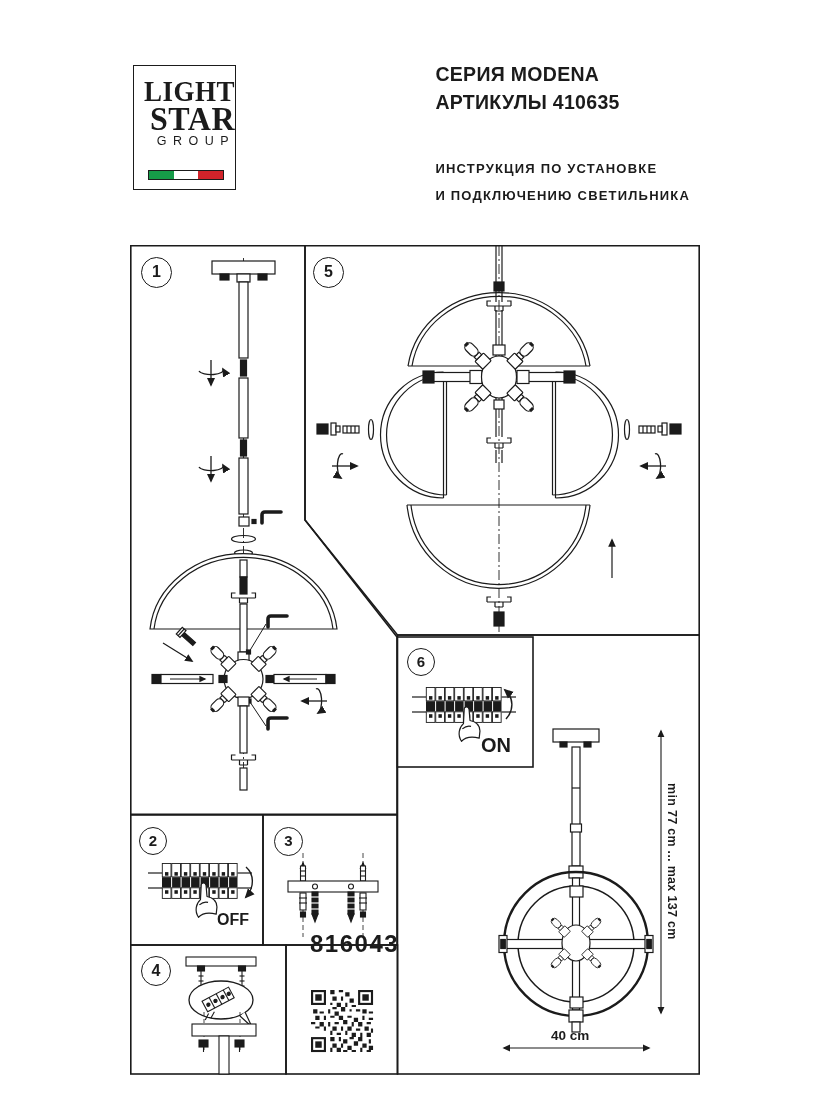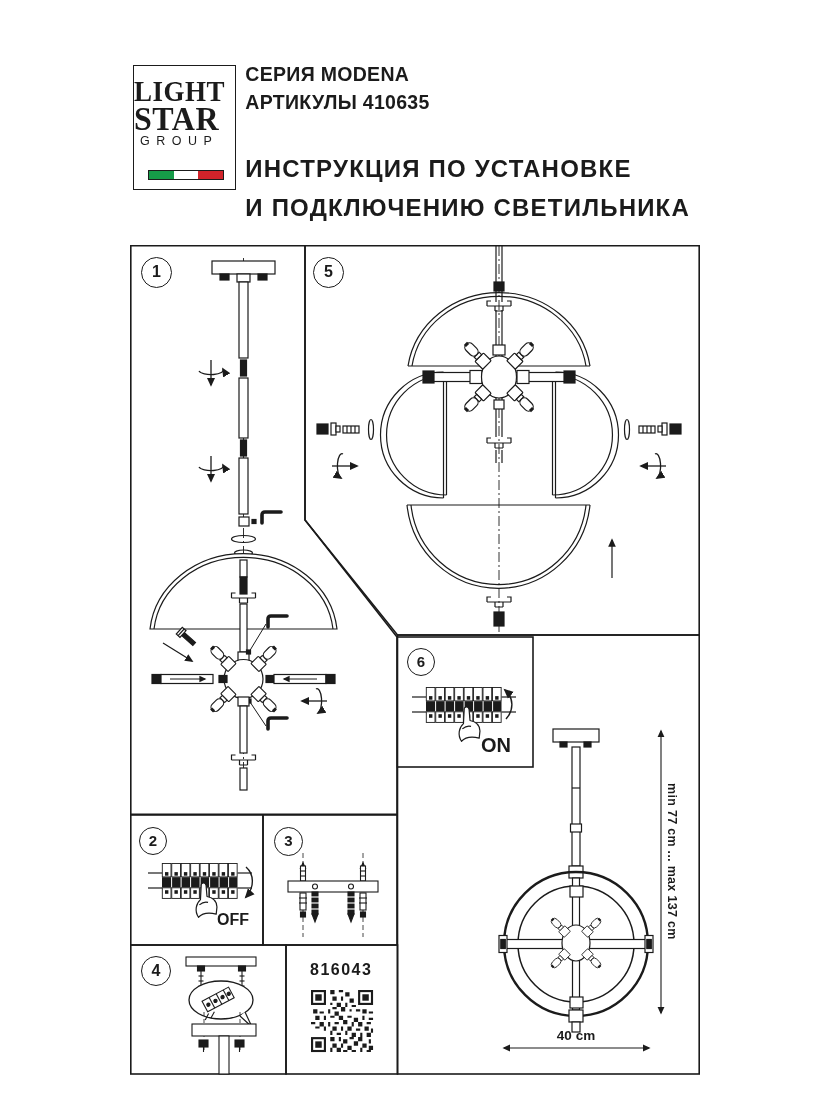--- a/index.html
+++ b/index.html
@@ -1,54 +1,54 @@
 <!DOCTYPE html>
 <html><head>
 <meta charset="utf-8">
 <style>
   html,body{margin:0;padding:0;background:#fff;}
   body{width:826px;height:1117px;position:relative;font-family:"Liberation Sans","DejaVu Sans",sans-serif;color:#1b1b1b;overflow:hidden;}
   .abs{position:absolute;}
   
-  .logo-box{left:133px;top:65px;width:103px;height:125px;border:1.6px solid #1b1b1b;box-sizing:border-box;text-align:left;background:#fff;}
+  .logo-box{left:133px;top:65px;width:103px;height:125px;border:1.6px solid #1b1b1b;box-sizing:border-box;text-align:right;background:#fff;}
   .logo-word{font-family:"Liberation Serif","DejaVu Serif",serif;font-weight:700;line-height:.93;letter-spacing:.5px;transform:scaleY(1.08);}
   .logo-l1{font-size:27px;margin-top:13px;}
   .logo-l2{font-size:32px;}
   .logo-l3{font-size:12.5px;letter-spacing:6.5px;padding-left:6px;font-weight:400;}
   .flag{left:14px;top:104px;width:74px;height:8px;border:1px solid #1b1b1b;display:flex;}
   .flag span{flex:1;}
   .hdr{right:136px;top:60px;font-weight:700;}
   .hdr-sub{font-size:19.5px;line-height:28px;letter-spacing:.3px;}
-  .hdr-title{font-size:24px;line-height:27px;letter-spacing:1.2px;margin-top:39px;}
+  .hdr-title{font-size:13px;line-height:27px;letter-spacing:1.2px;margin-top:39px;}
   
   .step{border:1.7px solid #1b1b1b;border-radius:50%;box-sizing:border-box;text-align:center;font-weight:700;font-size:16px;background:#fff;}
   
   .lbl{font-weight:700;}
   .dim-v{left:665px;top:783px;height:192px;writing-mode:vertical-rl;font-size:12.5px;font-weight:700;letter-spacing:.3px;display:flex;align-items:center;}
-  .dim-h{left:551px;top:1028px;width:50px;text-align:center;font-size:13.5px;font-weight:700;}
+  .dim-h{left:551px;top:1028px;width:50px;text-align:left;font-size:13.5px;font-weight:700;}
 </style>
 </head>
 <body>
 
 <div class="abs logo-box">
   <div class="logo-word logo-l1">LIGHT</div>
   <div class="logo-word logo-l2">STAR</div>
   <div class="logo-l3">GROUP</div>
   <div class="abs flag">
     <span style="background:#169b48"></span>
     <span style="background:#ffffff"></span>
     <span style="background:#d2232a"></span>
   </div>
 </div>
 
 <div class="abs hdr">
   <div class="hdr-sub">СЕРИЯ MODENA</div>
   <div class="hdr-sub">АРТИКУЛЫ 410635</div>
   <div class="hdr-title">ИНСТРУКЦИЯ ПО УСТАНОВКЕ</div>
-  <div class="hdr-title" style="margin-top:12px">И ПОДКЛЮЧЕНИЮ СВЕТИЛЬНИКА</div>
+  <div class="hdr-title" style="margin-top:0">И ПОДКЛЮЧЕНИЮ СВЕТИЛЬНИКА</div>
 </div>
 
 <svg class="abs" style="left:0;top:0" width="826" height="1117" viewBox="0 0 826 1117">
   <defs>
     <marker id="ah" viewBox="0 0 8 8" refX="6" refY="4" markerWidth="7.5" markerHeight="7.5" orient="auto-start-reverse">
       <path d="M0,0.6 L7.5,4 L0,7.4 Z" fill="#1b1b1b"></path>
     </marker>
     <g id="bulb" stroke="#1b1b1b" stroke-width="1.2" fill="#fff">
       <rect x="17" y="-6" width="11" height="12" rx="1"></rect>
       <rect x="28" y="-3.5" width="3.5" height="7"></rect>
@@ -392,15 +392,15 @@
 
 <div class="abs step" style="left:141px;top:257px;width:31px;height:31px;line-height:28px">1</div>
 <div class="abs step" style="left:313px;top:257px;width:31px;height:31px;line-height:28px">5</div>
 <div class="abs step" style="left:407px;top:648px;width:28px;height:28px;line-height:25px;font-size:15px">6</div>
 <div class="abs step" style="left:139px;top:827px;width:28px;height:28px;line-height:25px;font-size:15px">2</div>
 <div class="abs step" style="left:274px;top:827px;width:29px;height:29px;line-height:26px;font-size:15px">3</div>
 <div class="abs step" style="left:141px;top:956px;width:30px;height:30px;line-height:27px">4</div>
 
 <div class="abs lbl" style="left:217px;top:911px;font-size:16px">OFF</div>
 <div class="abs lbl" style="left:481px;top:734px;font-size:20px">ON</div>
-<div class="abs lbl" style="left:310px;top:961px;font-size:16px;letter-spacing:1.5px">816043</div>
+<div class="abs lbl" style="left:310px;top:930px;font-size:24px;letter-spacing:1.5px">816043</div>
 <div class="abs dim-v">min 77 cm ... max 137 cm</div>
 <div class="abs dim-h">40 cm</div>
 
 </body></html>

